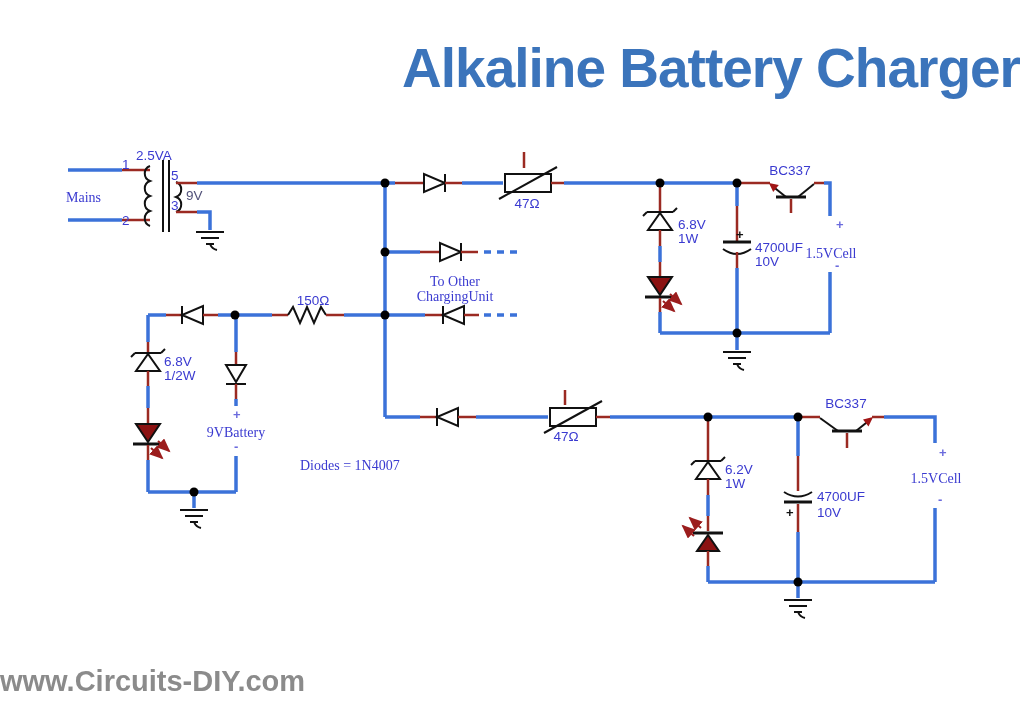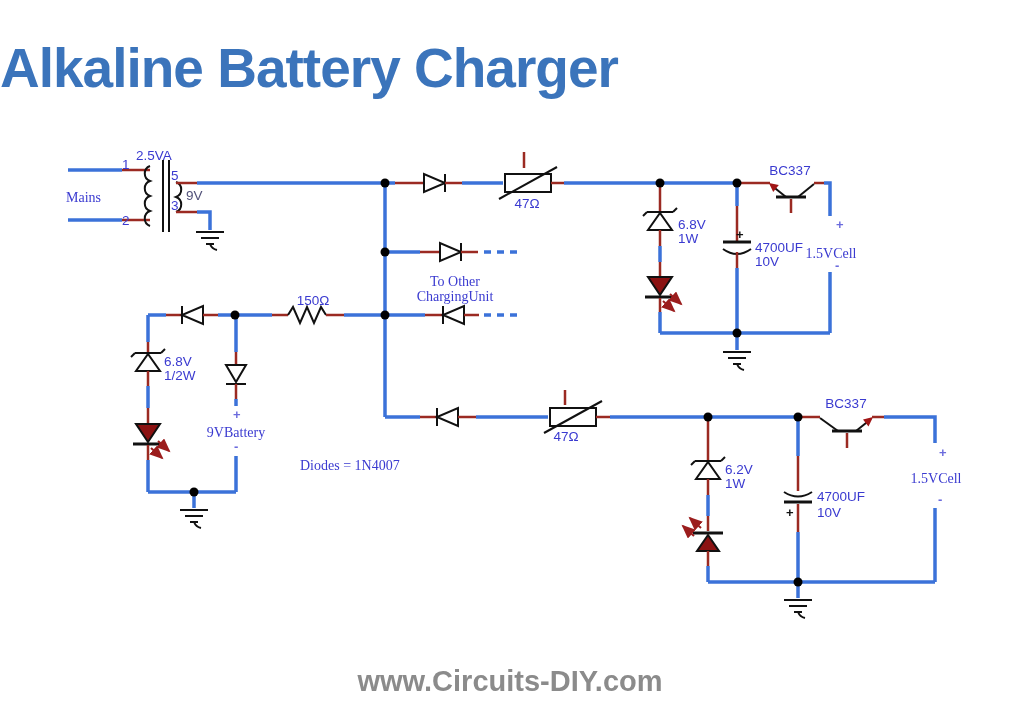--- a/index.html
+++ b/index.html
@@ -1,22 +1,22 @@
 <!DOCTYPE html>
 <html><head>
 <meta charset="utf-8">
 <style>
   html,body{margin:0;padding:0;background:#fff;}
   .page{position:relative;width:1020px;height:720px;background:#ffffff;overflow:hidden;
         font-family:"Liberation Sans",sans-serif;}
-  .title{position:absolute;top:36px;left:0;width:100%;text-align:left;
+  .title{position:absolute;top:36px;left:0;width:100%;text-align:right;
          font-size:55px;font-weight:bold;letter-spacing:-1px;color:#3b74bb;}
   .footer1{position:absolute;top:646px;left:0;width:100%;text-align:center;
          font-size:17px;font-weight:bold;color:#2e6fd1;}
-  .footer2{position:absolute;top:665px;left:0;width:100%;text-align:center;
+  .footer2{position:absolute;top:665px;left:0;width:100%;text-align:left;
          font-size:29px;font-weight:bold;color:#8b8b8b;}
   svg{position:absolute;top:0;left:0;}
   .wire{stroke:#3b72d9;stroke-width:3.5;fill:none;stroke-linecap:butt;}
   .wireR{stroke:#9b2a22;stroke-width:2.5;fill:none;}
   .comp{stroke:#111;stroke-width:2;fill:#fff;}
   .cline{stroke:#111;stroke-width:2;fill:none;}
   .cbar{stroke:#111;stroke-width:3;fill:none;}
   .led{stroke:#111;stroke-width:2;fill:#8b1212;}
   .emit{stroke:#9b1d1d;stroke-width:2;fill:none;}
   .dot{fill:#000;}

